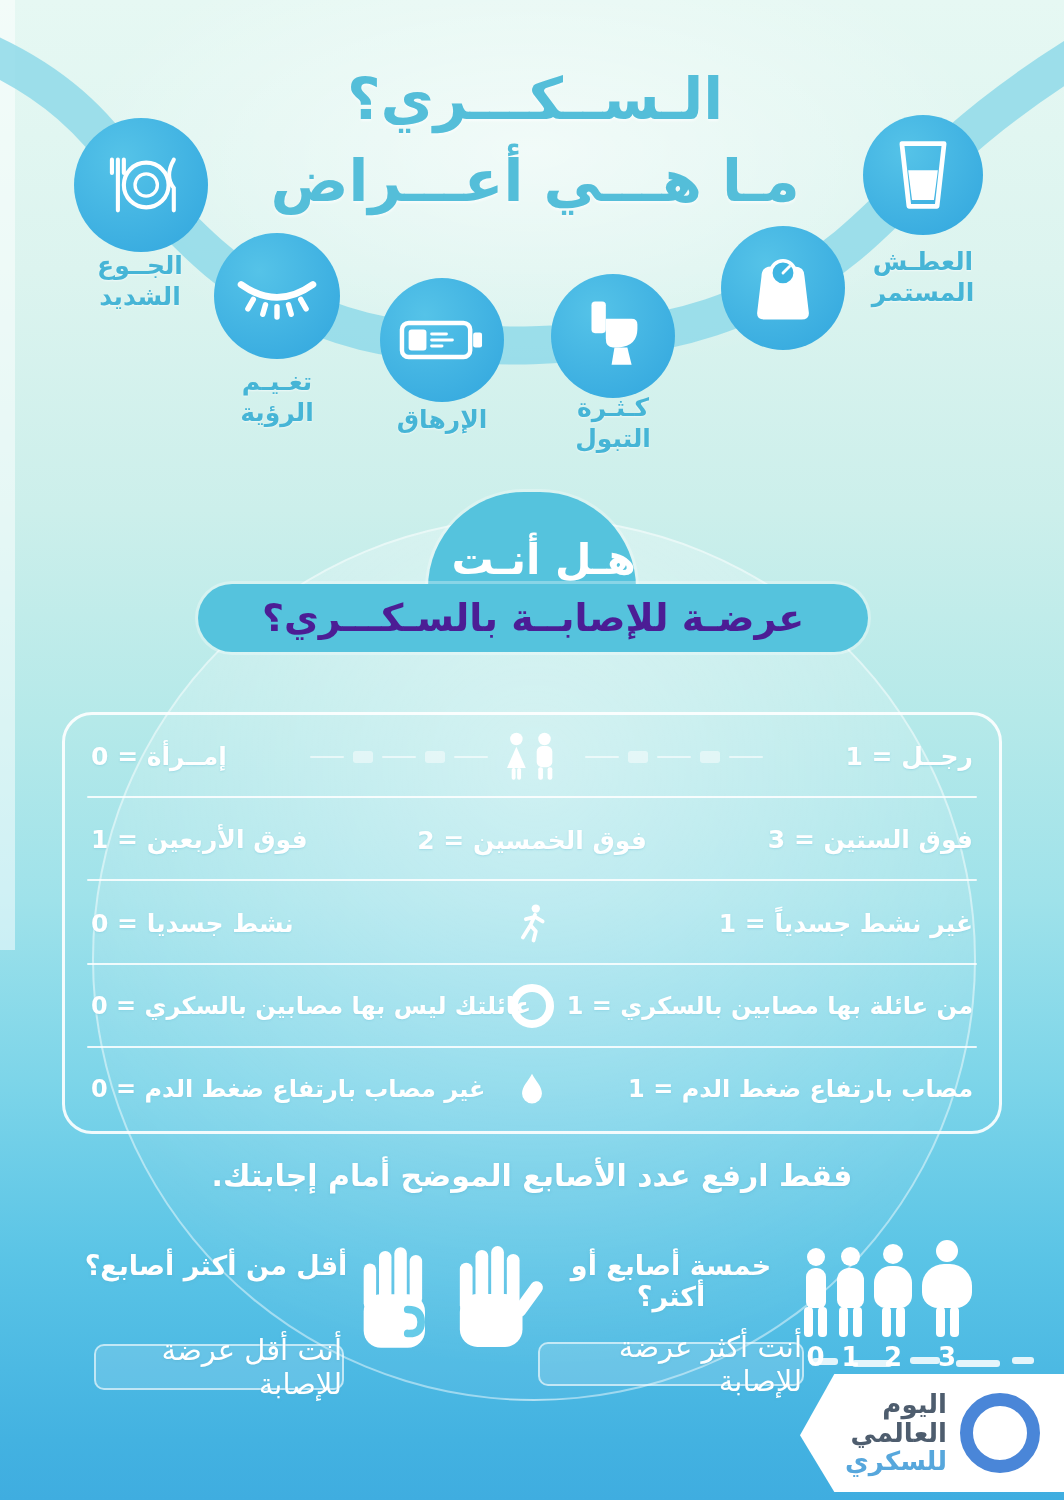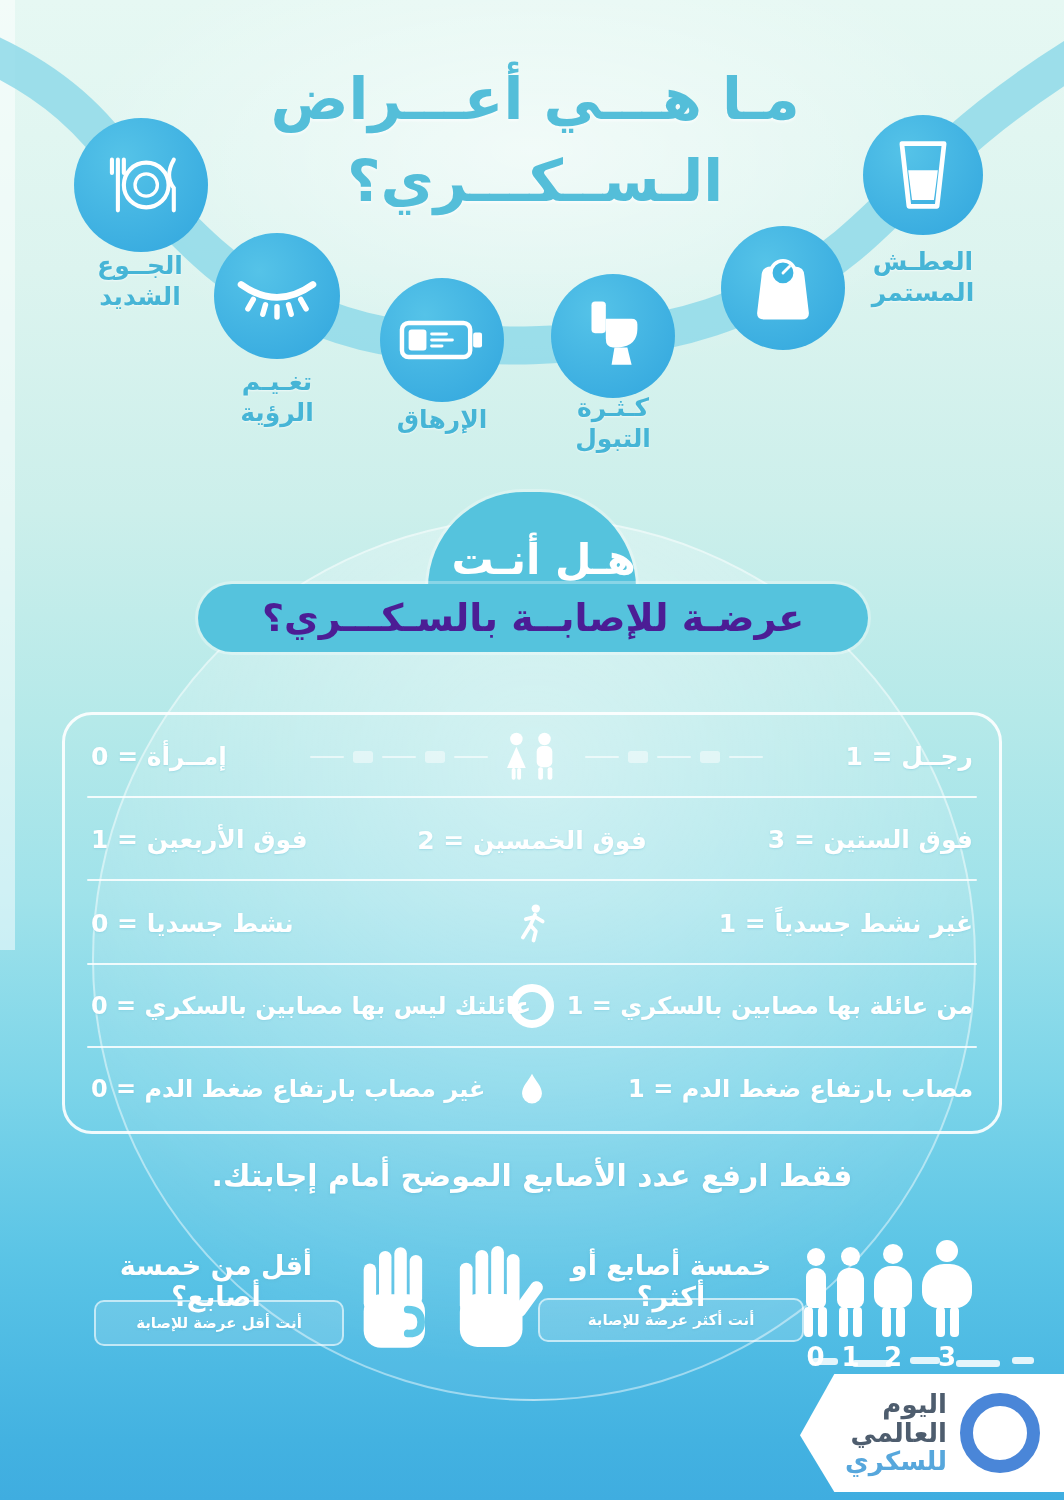--- a/index.html
+++ b/index.html
@@ -72,21 +72,21 @@
     color:#fff;font-weight:bold;font-size:30px;text-shadow:0 1px 3px rgba(90,180,210,.5);
   }
   .question{
     position:absolute;text-align:center;direction:rtl;color:#fff;font-weight:bold;font-size:27px;
     text-shadow:0 1px 3px rgba(90,180,210,.5);
   }
   .answer-box{
     position:absolute;box-sizing:border-box;border:2px solid rgba(255,255,255,.6);
     background:rgba(255,255,255,.14);border-radius:10px;
     display:flex;align-items:center;justify-content:center;direction:rtl;
-    color:#fff;font-weight:bold;font-size:15px;text-shadow:0 1px 2px rgba(90,180,210,.5);
+    color:#fff;font-weight:normal;font-size:29px;text-shadow:0 1px 2px rgba(90,180,210,.5);margin-top:44px;
   }
   .figs{position:absolute;left:804px;top:1240px;display:flex;align-items:flex-end;gap:10px;}
   .fig-col{display:flex;flex-direction:column;align-items:center;gap:5px;}
   .fig{display:flex;flex-direction:column;align-items:center;}
   .fig .head{border-radius:50%;background:#fff;margin-bottom:2px;}
   .fig .torso{background:#fff;}
   .fig .legs{display:flex;gap:5px;margin-top:-1px;}
   .fig .legs span{width:9px;height:30px;background:#fff;border-radius:4px;}
   .fig-num{color:#fff;font-weight:bold;font-size:26px;}
   .hand{position:absolute;}
@@ -107,22 +107,22 @@
 <div class="poster">
 
   <div class="edge-strip"></div>
   <div class="mid-circle"></div>
 
   <svg class="swoosh" width="1064" height="600" viewBox="0 0 1064 600">
     <path d="M -30 45 C 80 90, 110 150, 142 186 C 200 250, 240 285, 277 298 C 340 330, 390 340, 442 342 C 510 348, 560 346, 613 338 C 690 330, 740 308, 783 288 C 845 258, 885 210, 923 175 C 960 140, 1010 95, 1094 45" fill="none" stroke="#8fd9e9" stroke-width="38" stroke-linecap="round" opacity="0.85"></path>
   </svg>
 
   <div class="title">
+    <div>الـســكـــري؟</div>
     <div>مـا هـــي أعـــراض</div>
-    <div>الـســكـــري؟</div>
   </div>
 
   <div class="bubble" style="left:74px;top:118px;width:134px;height:134px;">
     <svg width="82" height="76" viewBox="0 0 110 100">
       <path d="M16 16 V34 M24 16 V34 M32 16 V34 M24 34 V84" stroke="#fff" stroke-width="5.5" fill="none" stroke-linecap="round"></path>
       <circle cx="62" cy="50" r="30" fill="none" stroke="#fff" stroke-width="5.5"></circle>
       <circle cx="62" cy="50" r="15" fill="none" stroke="#fff" stroke-width="4.5"></circle>
       <path d="M99 16 C 91 30, 91 44, 99 54 V84" stroke="#fff" stroke-width="5.5" fill="none" stroke-linecap="round"></path>
     </svg>
   </div>
@@ -327,21 +327,21 @@
     <svg width="94" height="116" viewBox="0 0 96 116" fill="#fff">
       <rect x="8" y="24" width="13" height="50" rx="6.5"></rect>
       <rect x="24" y="11" width="13" height="58" rx="6.5"></rect>
       <rect x="40" y="7" width="13" height="60" rx="6.5"></rect>
       <rect x="56" y="15" width="13" height="54" rx="6.5"></rect>
       <rect x="72" y="40" width="13" height="42" rx="6.5" transform="rotate(36 78 60)"></rect>
       <rect x="8" y="56" width="64" height="54" rx="18"></rect>
     </svg>
   </div>
 
-  <div class="question" style="left:84px;top:1250px;width:264px;">أقل من خمسة أصابع؟</div>
+  <div class="question" style="left:84px;top:1250px;width:264px;">أقل من أكثر أصابع؟</div>
   <div class="answer-box" style="left:94px;top:1300px;width:250px;height:46px;">أنت أقل عرضة للإصابة</div>
 
   <span class="torn" style="left:812px;top:1358px;width:26px;"></span>
   <span class="torn" style="left:852px;top:1360px;width:40px;"></span>
   <span class="torn" style="left:910px;top:1357px;width:30px;"></span>
   <span class="torn" style="left:956px;top:1360px;width:44px;"></span>
   <span class="torn" style="left:1012px;top:1357px;width:22px;"></span>
 
   <div class="ribbon">
     <div class="logo-text">

